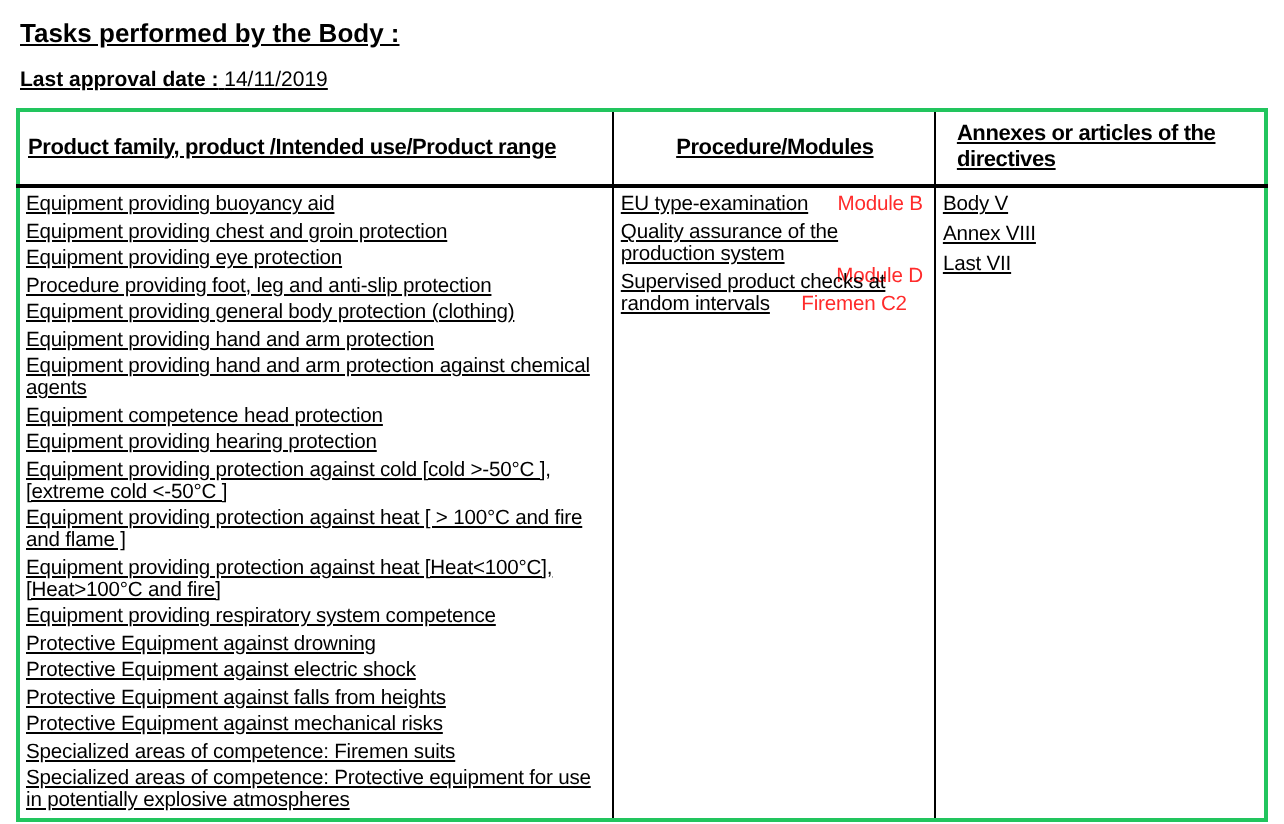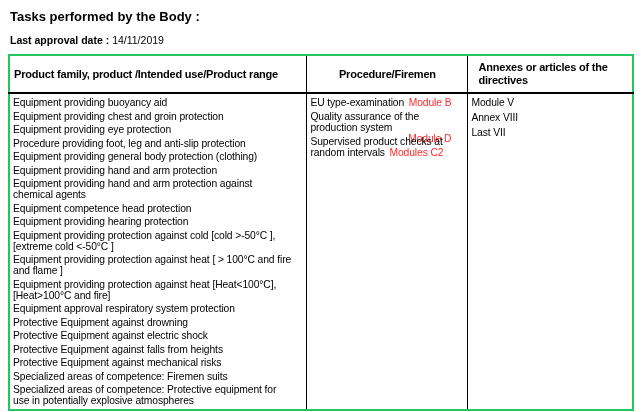--- a/index.html
+++ b/index.html
@@ -5,21 +5,21 @@
   :root { --module-red: #ff2b2b; --ink: #000; }
   * { box-sizing: border-box; }
   html, body { margin: 0; padding: 0; background: #fff; }
   body {
     font-family: "Liberation Sans", sans-serif;
     color: var(--ink);
     width: 642px;
     height: 412px;
     overflow: hidden;
   }
-  .page { width: 642px; height: 322px; padding: 6px 8px 0 8px; background: #fff; }
+  .page { width: 642px; height: 322px; padding: 6px 8px 0 8px; background: #fff; text-decoration: underline; }
 
   .doc-title {
     font-size: 13px;
     font-weight: bold;
     margin: 3px 0 10px 2px;
     line-height: 15px;
   }
   .approval-line { font-size: 10.5px; margin: 0 0 8px 2px; line-height: 12px; }
   .approval-line .lbl { font-weight: bold; text-align: center; }
 
@@ -41,21 +41,21 @@
     line-height: 13px;
   }
   th.c1 { width: 296px; text-align: left; padding-left: 4px; }
   th.c2 { width: 160px; text-align: center; }
   th.c3 { width: 164px; text-align: left; padding: 2px 10px; }
 
   td {
     vertical-align: top;
     font-size: 10.3px;
     letter-spacing: -0.1px;
-    padding: 3px 12px 0 3px;
+    padding: 3px 2px 0 3px;
     height: 313px;
   }
 
   .prod-item { line-height: 11px; margin-bottom: 2.5px; }
 
   .proc-item { position: relative; line-height: 11px; margin-bottom: 3px; min-height: 11px; }
   .proc-text { display: block; }
   .proc-item.p2 .proc-text { max-width: 118px; }
   .proc-item.p3 .proc-text { max-width: 138px; }
   .module-badge {
@@ -78,66 +78,66 @@
 
   <div class="approval-line">
     <span class="lbl">Last approval date :</span>
     <span>14/11/2019</span>
   </div>
 
   <table class="tasks">
     <thead>
       <tr>
         <th class="c1">Product family, product /Intended use/Product range</th>
-        <th class="c2">Procedure/Firemen</th>
+        <th class="c2">Procedure/Modules</th>
         <th class="c3">Annexes or articles of the directives</th>
       </tr>
     </thead>
     <tbody>
       <tr>
 
         <td class="col-products">
           <div class="prod-item">Equipment providing buoyancy aid</div>
           <div class="prod-item">Equipment providing chest and groin protection</div>
           <div class="prod-item">Equipment providing eye protection</div>
           <div class="prod-item">Procedure providing foot, leg and anti-slip protection</div>
           <div class="prod-item">Equipment providing general body protection (clothing)</div>
           <div class="prod-item">Equipment providing hand and arm protection</div>
           <div class="prod-item">Equipment providing hand and arm protection against chemical agents</div>
           <div class="prod-item">Equipment competence head protection</div>
           <div class="prod-item">Equipment providing hearing protection</div>
           <div class="prod-item">Equipment providing protection against cold [cold &gt;-50°C ], [extreme cold &lt;-50°C ]</div>
           <div class="prod-item">Equipment providing protection against heat [ &gt; 100°C and fire and flame ]</div>
           <div class="prod-item">Equipment providing protection against heat [Heat&lt;100°C], [Heat&gt;100°C and fire]</div>
-          <div class="prod-item">Equipment approval respiratory system protection</div>
+          <div class="prod-item">Equipment providing respiratory system competence</div>
           <div class="prod-item">Protective Equipment against drowning</div>
           <div class="prod-item">Protective Equipment against electric shock</div>
           <div class="prod-item">Protective Equipment against falls from heights</div>
           <div class="prod-item">Protective Equipment against mechanical risks</div>
           <div class="prod-item">Specialized areas of competence: Firemen suits</div>
           <div class="prod-item">Specialized areas of competence: Protective equipment for use in potentially explosive atmospheres</div>
         </td>
 
         <td class="col-procedures">
           <div class="proc-item p1">
             <span class="proc-text">EU type-examination</span>
             <span class="module-badge">Module B</span>
           </div>
           <div class="proc-item p2">
             <span class="proc-text">Quality assurance of the production system</span>
             <span class="module-badge">Module D</span>
           </div>
           <div class="proc-item p3">
             <span class="proc-text">Supervised product checks at random intervals</span>
-            <span class="module-badge">Modules C2</span>
+            <span class="module-badge">Firemen C2</span>
           </div>
         </td>
 
         <td class="col-annexes">
-          <div class="annex-item">Module V</div>
+          <div class="annex-item">Body V</div>
           <div class="annex-item">Annex VIII</div>
           <div class="annex-item">Last VII</div>
         </td>
 
       </tr>
     </tbody>
   </table>
 
 </div>
 

